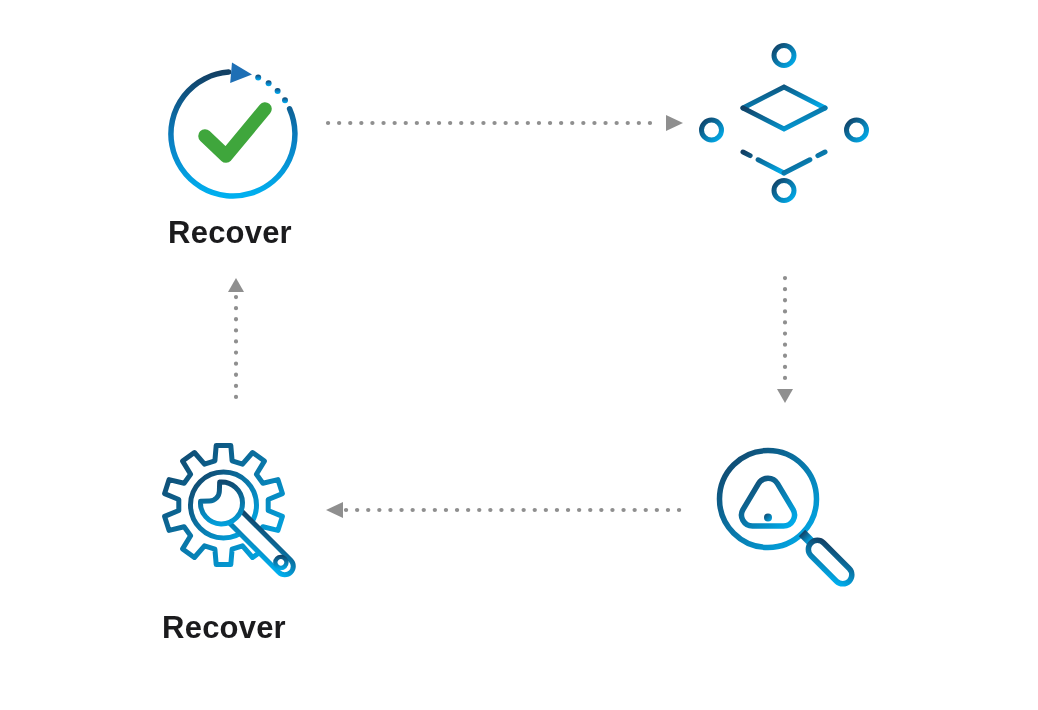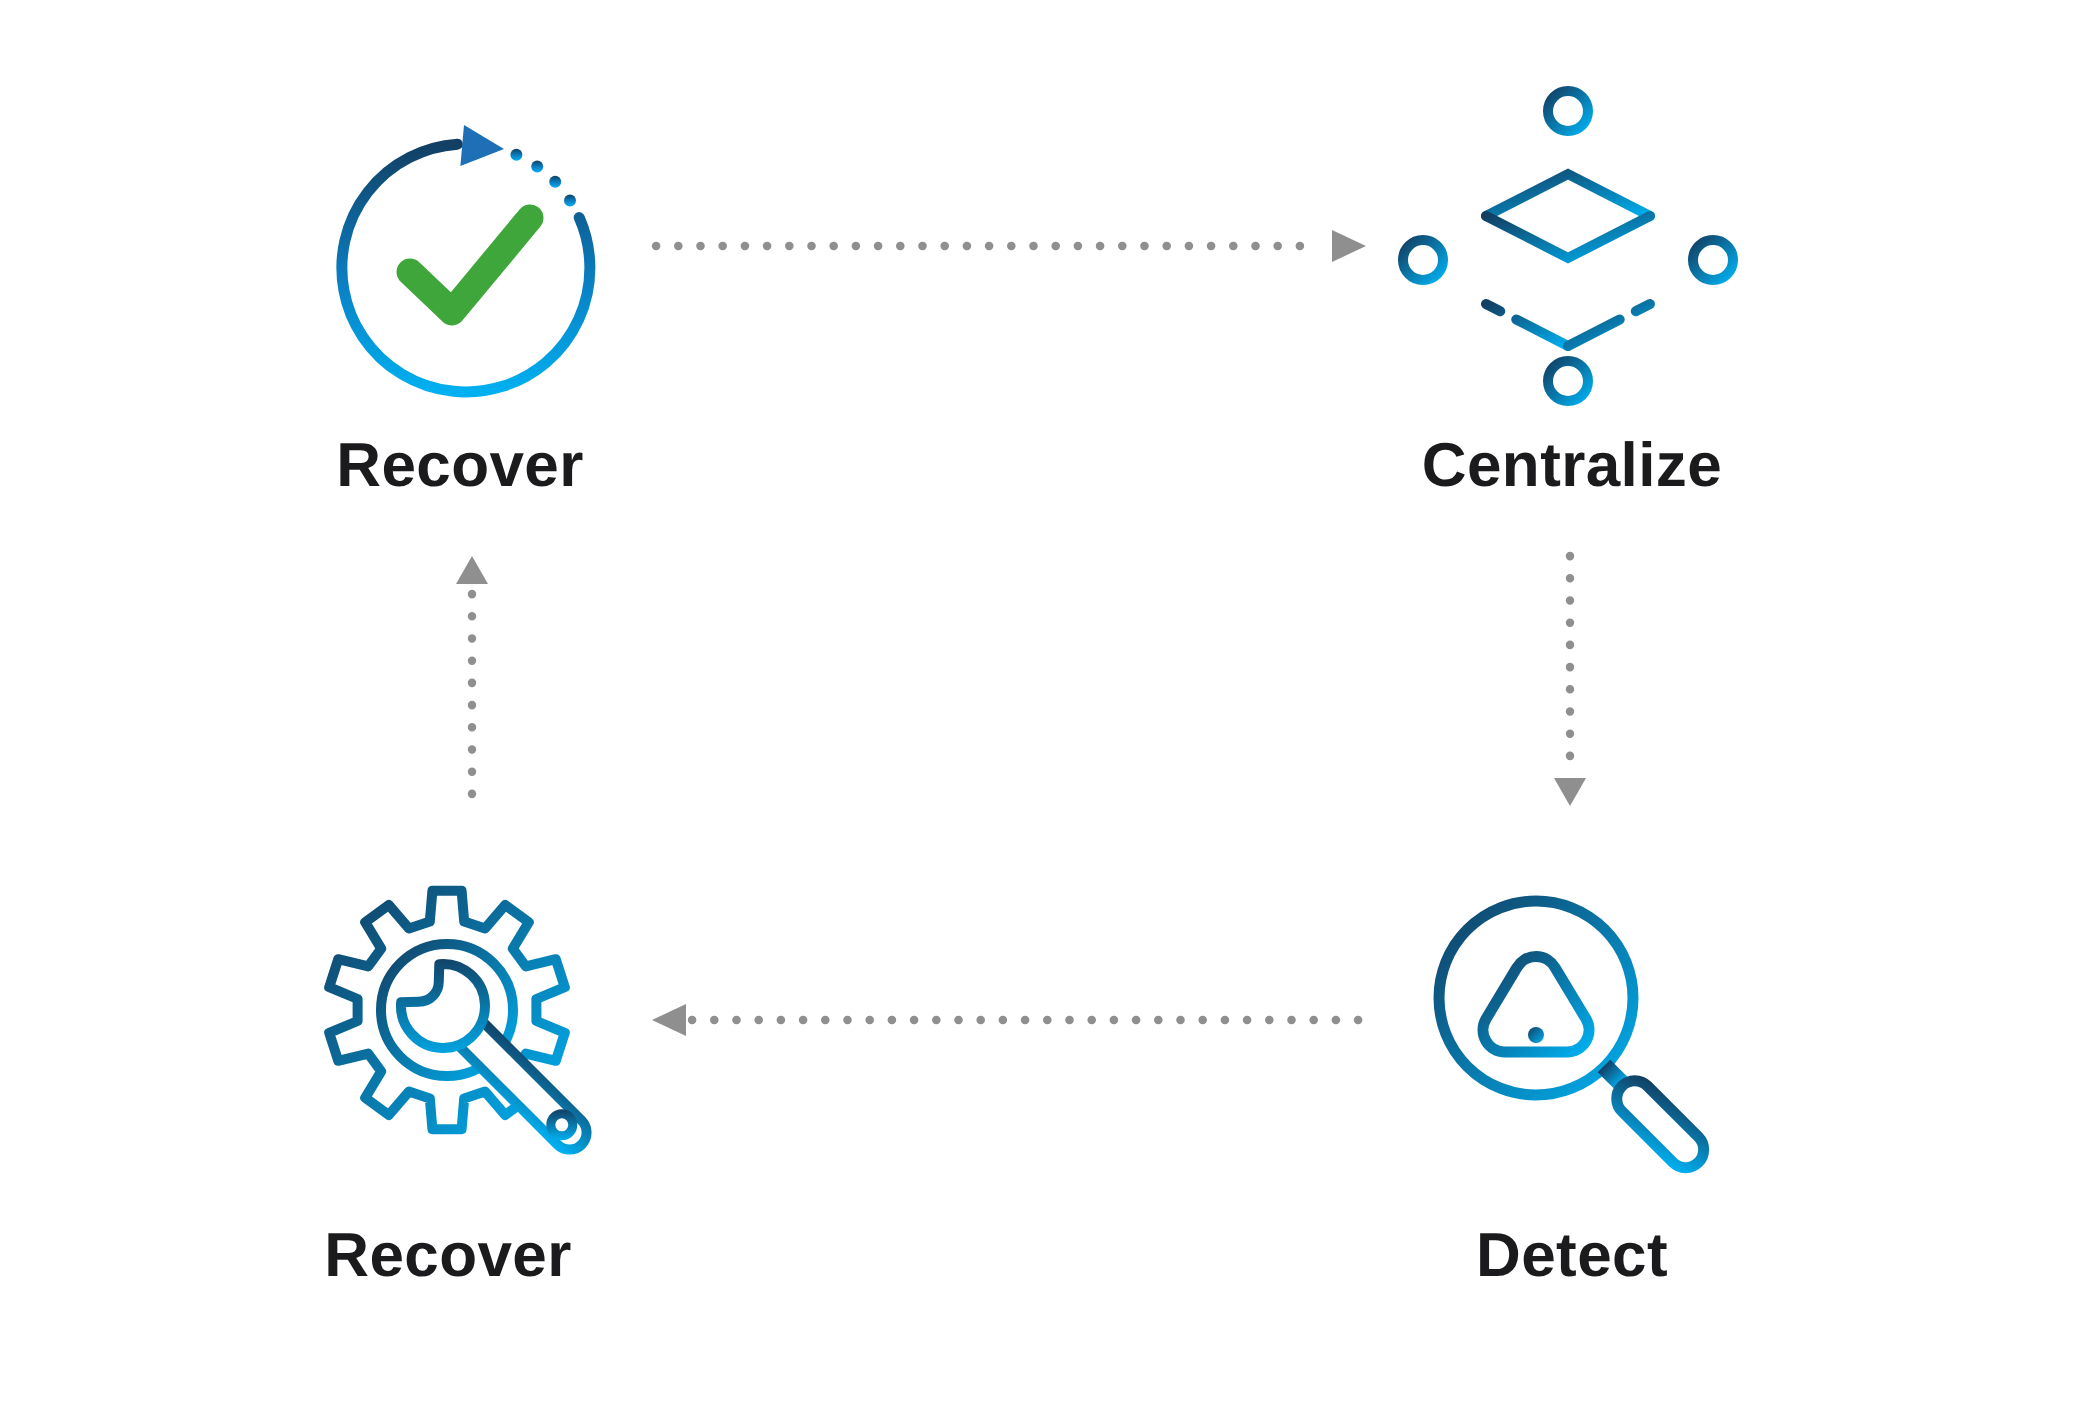--- a/index.html
+++ b/index.html
@@ -94,21 +94,20 @@
 
         <path d="M 45 66 V 110" stroke-dasharray="27 8.5"></path>
         <path d="M 127 66 V 110" stroke-dasharray="27 8.5"></path>
         <path d="M 86 87 V 131"></path>
 
         <path d="M 45 110 L 86 131" stroke-dasharray="8 9 40"></path>
         <path d="M 127 110 L 86 131" stroke-dasharray="8 9 40"></path>
       </g>
     </svg>
   </div>
-  <div class="node-label" style="left:676px; top:216px;">Centralize</div>
 
   <div class="abs" style="left:710px; top:441px; width:152px; height:148px;">
     <svg width="152" height="148" viewBox="0 0 152 148">
       <defs>
         <linearGradient id="gD" x1="0" y1="0" x2="1" y2="1">
           <stop offset="0" stop-color="#123f63"></stop>
           <stop offset="1" stop-color="#00b0f0"></stop>
         </linearGradient>
       </defs>
 
@@ -118,21 +117,20 @@
                L 42.5 85 A 11 11 0 0 1 33.1 68.3 Z" fill="none" stroke="url(#gD)" stroke-width="5.5" stroke-linejoin="round"></path>
 
       <line x1="58" y1="48" x2="58" y2="67" stroke="url(#gD)" stroke-width="7" stroke-linecap="round"></line>
       <circle cx="58" cy="76.5" r="4" fill="url(#gD)"></circle>
 
       <line x1="92" y1="92" x2="101" y2="101" stroke="url(#gD)" stroke-width="9"></line>
 
       <rect x="101" y="93" width="54" height="18" rx="9" transform="rotate(45 101 102)" fill="#ffffff" stroke="url(#gD)" stroke-width="5.5"></rect>
     </svg>
   </div>
-  <div class="node-label" style="left:676px; top:611px;">Detect</div>
 
   <div class="abs" style="left:160px; top:440px; width:155px; height:150px;">
     <svg width="155" height="150" viewBox="0 0 155 150">
       <defs>
         <linearGradient id="gW" x1="0" y1="0" x2="1" y2="1">
           <stop offset="0" stop-color="#123f63"></stop>
           <stop offset="1" stop-color="#00b0f0"></stop>
         </linearGradient>
       </defs>
       <g transform="translate(1.5 3)">

